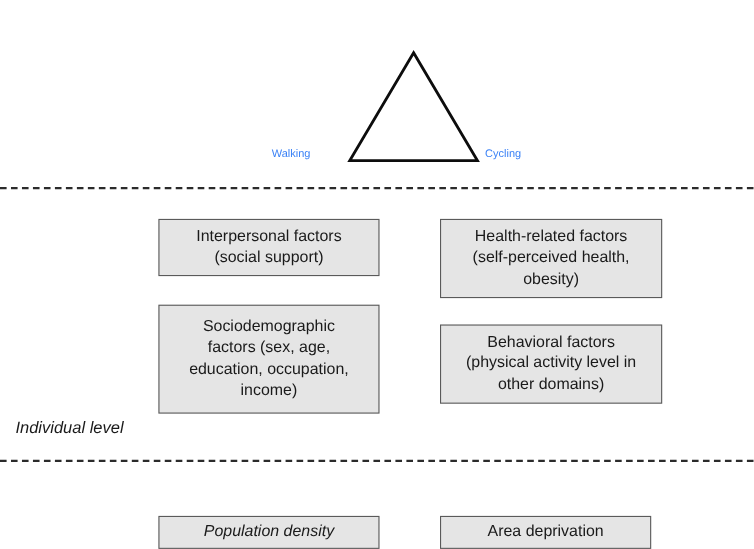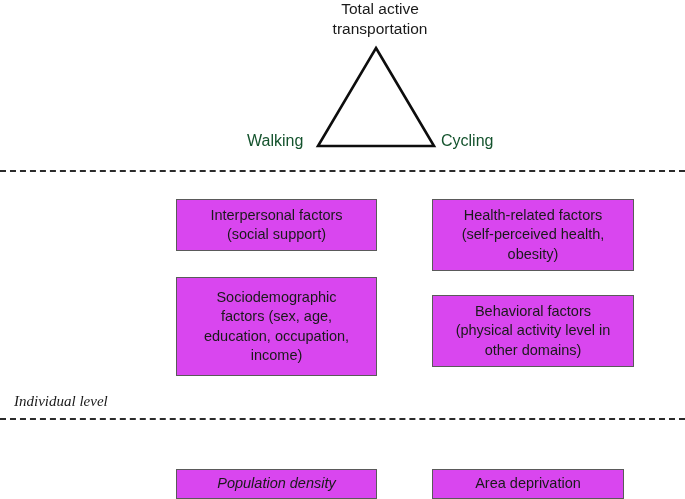--- a/index.html
+++ b/index.html
@@ -41,23 +41,23 @@
     position: absolute;
     left: 310px;
     top: 42px;
     width: 132px;
     height: 112px;
   }
 
   
   .vertex-label {
     position: absolute;
-    font-size: 16px;
+    font-size: 10px;
     line-height: 20px;
-    color: #14532d;
+    color: #3b82f6;
     white-space: nowrap;
   }
   .vertex-walking { left: 247px; top: 131px; }
   .vertex-cycling { left: 441px; top: 131px; }
 
   
   .divider {
     position: absolute;
     left: 0;
     width: 685px;
@@ -70,55 +70,52 @@
   
   .level-label {
     position: absolute;
     font-size: 15px;
     line-height: 19px;
     font-style: italic;
     color: #1a1a1a;
     white-space: nowrap;
   }
   .level-active    { left: 11px;  top: 130px; }
-  .level-individual{ left: 14px;  top: 392px; font-family: Liberation Serif, serif; }
+  .level-individual{ left: 14px;  top: 380px; }
   .level-community { left: 10px;  top: 429px; }
 
   
   .factor-box {
     position: absolute;
     box-sizing: border-box;
     border: 1.5px solid #5a5a5a;
-    background: #d946ef;
+    background: #e5e5e5;
     display: flex;
     align-items: center;
     justify-content: center;
     text-align: center;
     font-size: 14.5px;
     line-height: 19.5px;
     color: #1a1a1a;
     padding: 0 8px;
     white-space: pre-line;
-    margin-left: 32px;
   }
 
   .box-interpersonal   { left: 144px; top: 199px; width: 201px; height: 52px; }
   .box-health          { left: 400px; top: 199px; width: 202px; height: 72px; }
   .box-sociodemographic{ left: 144px; top: 277px; width: 201px; height: 99px; }
   .box-behavioral      { left: 400px; top: 295px; width: 202px; height: 72px; }
   .box-population      { left: 144px; top: 469px; width: 201px; height: 30px; font-style: italic; }
   .box-area            { left: 400px; top: 469px; width: 192px; height: 30px; }
 </style>
 </head>
 <body>
 
 <div id="diagram">
 
-  <div class="apex-label">Total active
-transportation</div>
 
   <svg class="triangle-svg" viewBox="0 0 132 112">
     <polygon points="66,6 124,104 8,104" fill="none" stroke="#0d0d0d" stroke-width="2.6" stroke-linejoin="miter"></polygon>
   </svg>
 
   <div class="vertex-label vertex-walking">Walking</div>
   <div class="vertex-label vertex-cycling">Cycling</div>
 
   <div class="divider divider-1"></div>
   <div class="divider divider-2"></div>

